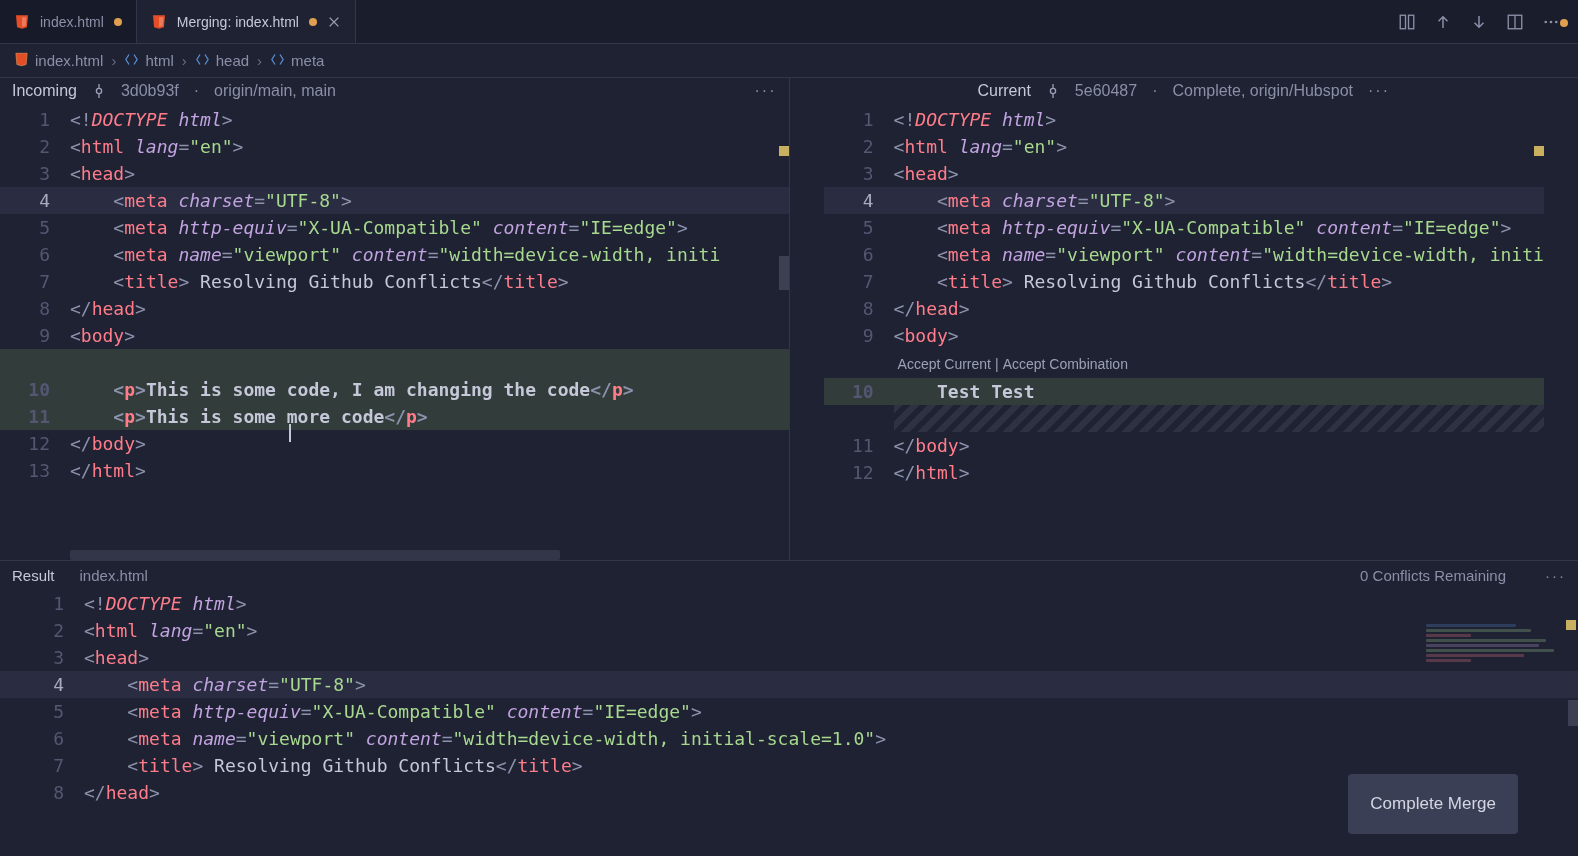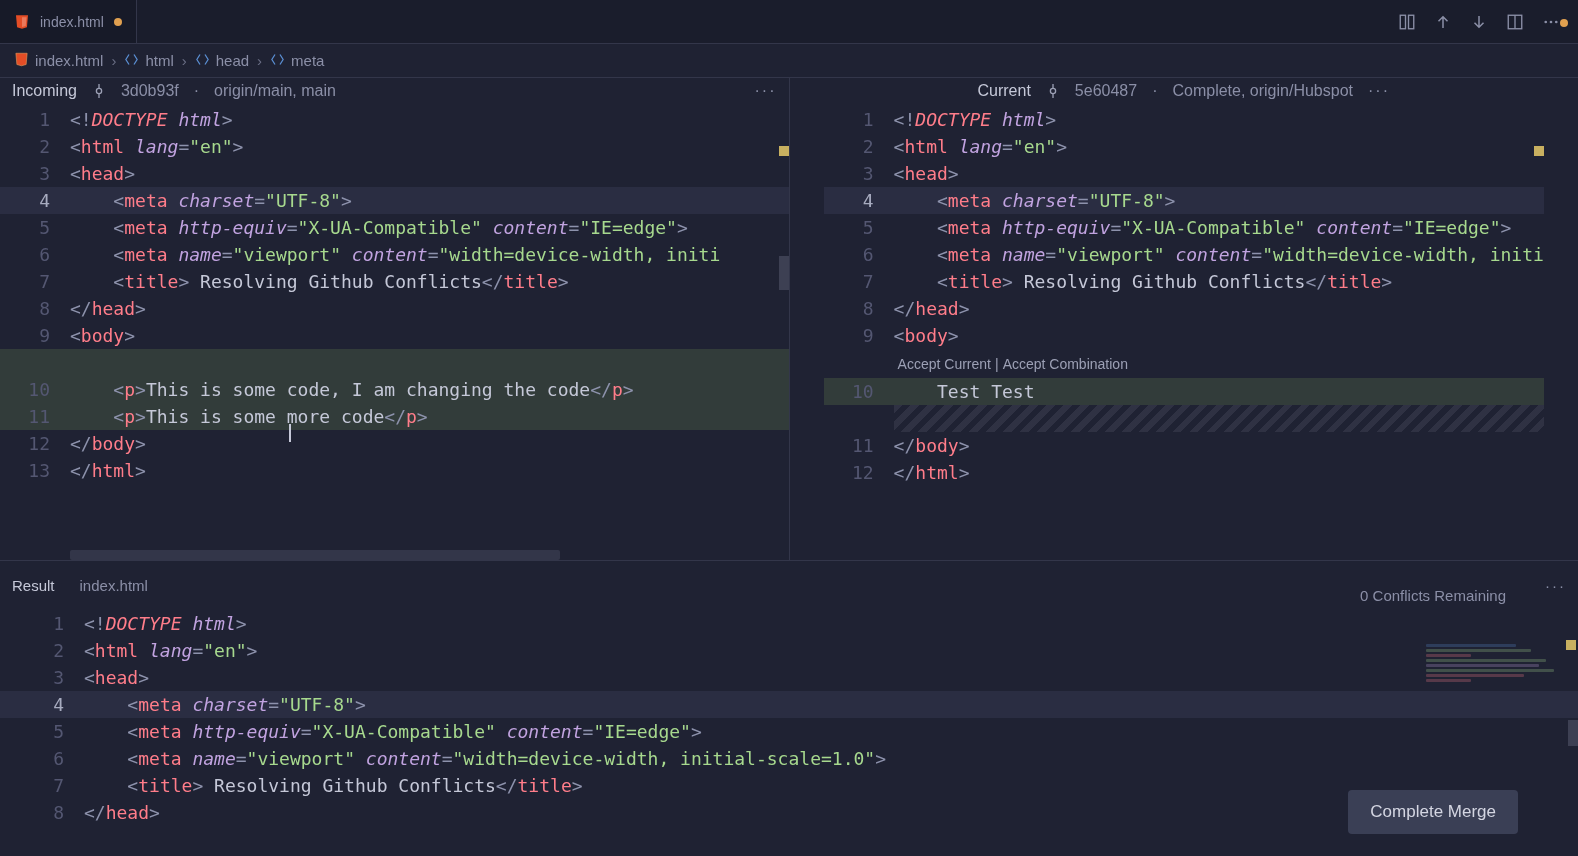--- a/index.html
+++ b/index.html
@@ -134,21 +134,21 @@
     font-family: "SF Mono", ui-monospace, Menlo, Consolas, monospace;
     font-size: 18px;
     line-height: 27px;
     white-space: pre;
   }
   .line {
     display:flex;
     min-height:27px;
   }
   .line.hl { background: var(--linehl); }
-  .line.diff-add { background: rgba(100,130,80,0.28); }
+  .line.diff-add { background: rgba(100,130,80,0.28); font-weight: bold; }
   .gut {
     width:70px;
     text-align:right;
     padding-right:20px;
     color: var(--gutter);
     user-select:none;
     flex-shrink:0;
   }
   .line.hl .gut, .line.active .gut { color: var(--gutter-active); }
   .ct { flex:1; overflow:hidden; }
@@ -196,32 +196,32 @@
   }
   .result-header {
     display:flex;
     align-items:center;
     gap:25px;
     padding: 6px 12px;
     font-size: 15px;
   }
   .result-header .rh-title { color: var(--fg); font-weight:500;}
   .result-header .rh-file  { color: var(--fg-dim);}
-  .result-header .rh-conflicts { margin-left:auto; color: var(--fg-dim); margin-top: 20px;}
+  .result-header .rh-conflicts { margin-left:auto; color: var(--fg-dim);}
   .result-header .rh-dots { color: var(--fg-dim); letter-spacing:2px; margin-left:14px;}
 
   .complete-btn {
     position:absolute;
     right:60px;
     bottom:22px;
     background: var(--button-bg);
     color: var(--button-fg);
     border:none;
     border-radius:4px;
-    padding: 12px 22px;
+    padding: 20px 22px;
     font-size: 17px;
     font-family:inherit;
   }
 
   .minimap-result {
     position:absolute;
     right:2px;
     top:34px;
     width:150px;
     height:120px;
@@ -247,20 +247,35 @@
 <div class="tabbar">
   <div class="tab">
     <span class="tab-icon">
       <svg viewBox="0 0 24 24">
           <path fill="#e44d26" d="M3 2l1.6 18L12 22l7.4-2L21 2H3z"></path>
           <path fill="#fff" d="M12 5v14.5l5.6-1.6L18.9 5H12z" opacity=".25"></path>
         </svg>
     </span>
     <span>index.html</span>
     <span class="tab-dirty"></span>
+  </div>
+  <div class="tab active">
+    <span class="tab-icon">
+      <svg viewBox="0 0 24 24">
+          <path fill="#e44d26" d="M3 2l1.6 18L12 22l7.4-2L21 2H3z"></path>
+          <path fill="#fff" d="M12 5v14.5l5.6-1.6L18.9 5H12z" opacity=".25"></path>
+        </svg>
+    </span>
+    <span>Merging: index.html</span>
+    <span class="tab-dirty"></span>
+    <span class="tab-close">
+      <svg width="14" height="14" viewBox="0 0 16 16">
+          <path stroke="#9ca0b5" stroke-width="1.6" d="M3 3l10 10M13 3L3 13"></path>
+        </svg>
+    </span>
   </div>
   <div class="tabbar-spacer"></div>
   <div class="tabbar-actions" style="position:relative;">
     <span class="icon-btn">
       <svg viewBox="0 0 24 24" fill="none" stroke="currentColor" stroke-width="1.8">
           <rect x="3" y="3" width="7" height="18"></rect>
           <rect x="14" y="3" width="7" height="18"></rect>
         </svg>
     </span>
     <span class="icon-btn">

